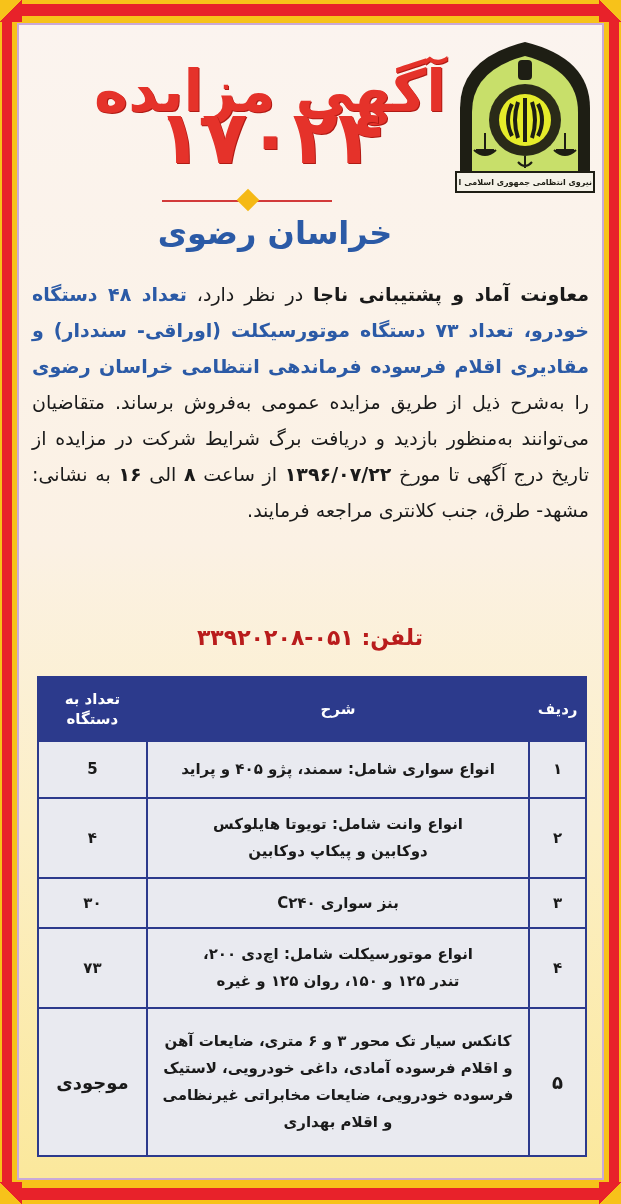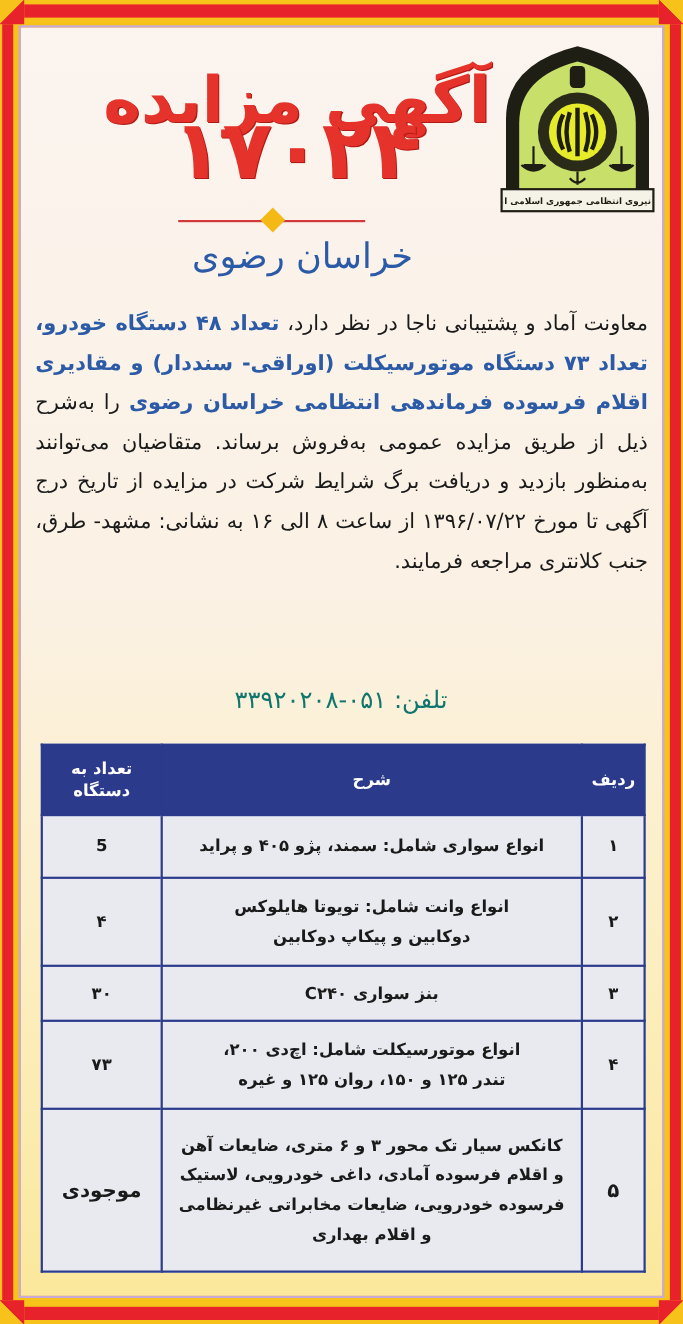--- a/index.html
+++ b/index.html
@@ -51,41 +51,41 @@
   }
   .divider {
     position: absolute; top: 200px; left: 162px; width: 170px; height: 2px; background: #d23a3a;
   }
   .divider-diamond {
     position: absolute; top: 192px; left: 240px; width: 16px; height: 16px;
     background: #f5b915; transform: rotate(45deg);
   }
   .province {
     position: absolute; top: 210px; left: 140px; width: 270px;
-    text-align: center; color: #2b5aa6; font-weight: normal;
+    text-align: center; color: #2b5aa6; font-weight: bold;
     font-size: 32px; line-height: 46px;
   }
 
   
   .emblem {
     position: absolute; top: 38px; left: 452px; width: 146px; height: 160px;
   }
   .emblem svg { width: 100%; height: 100%; }
 
   
   .body-text {
     position: absolute; top: 276px; left: 32px; right: 32px;
     font-size: 19px; line-height: 36px; color: #1a1a1a;
     text-align: justify; text-align-last: right;
   }
   .body-text .hl { color: #2b5aa6; font-weight: bold; }
-  .body-text .bd { font-weight: normal; }
+  .body-text .bd { font-weight: bold; }
   .phone {
     position: absolute; top: 620px; left: 100px; width: 420px;
-    text-align: center; color: #0f766e; font-size: 22px; font-weight: normal; line-height: 36px;
+    text-align: center; color: #b91c1c; font-size: 22px; font-weight: bold; line-height: 36px;
   }
 
   
   .tbl {
     position: absolute; top: 676px; left: 37px; width: 550px;
     border-collapse: collapse; direction: rtl;
     background: #e9eaf0;
   }
   .tbl th, .tbl td {
     border: 2px solid #2c3a8c;

